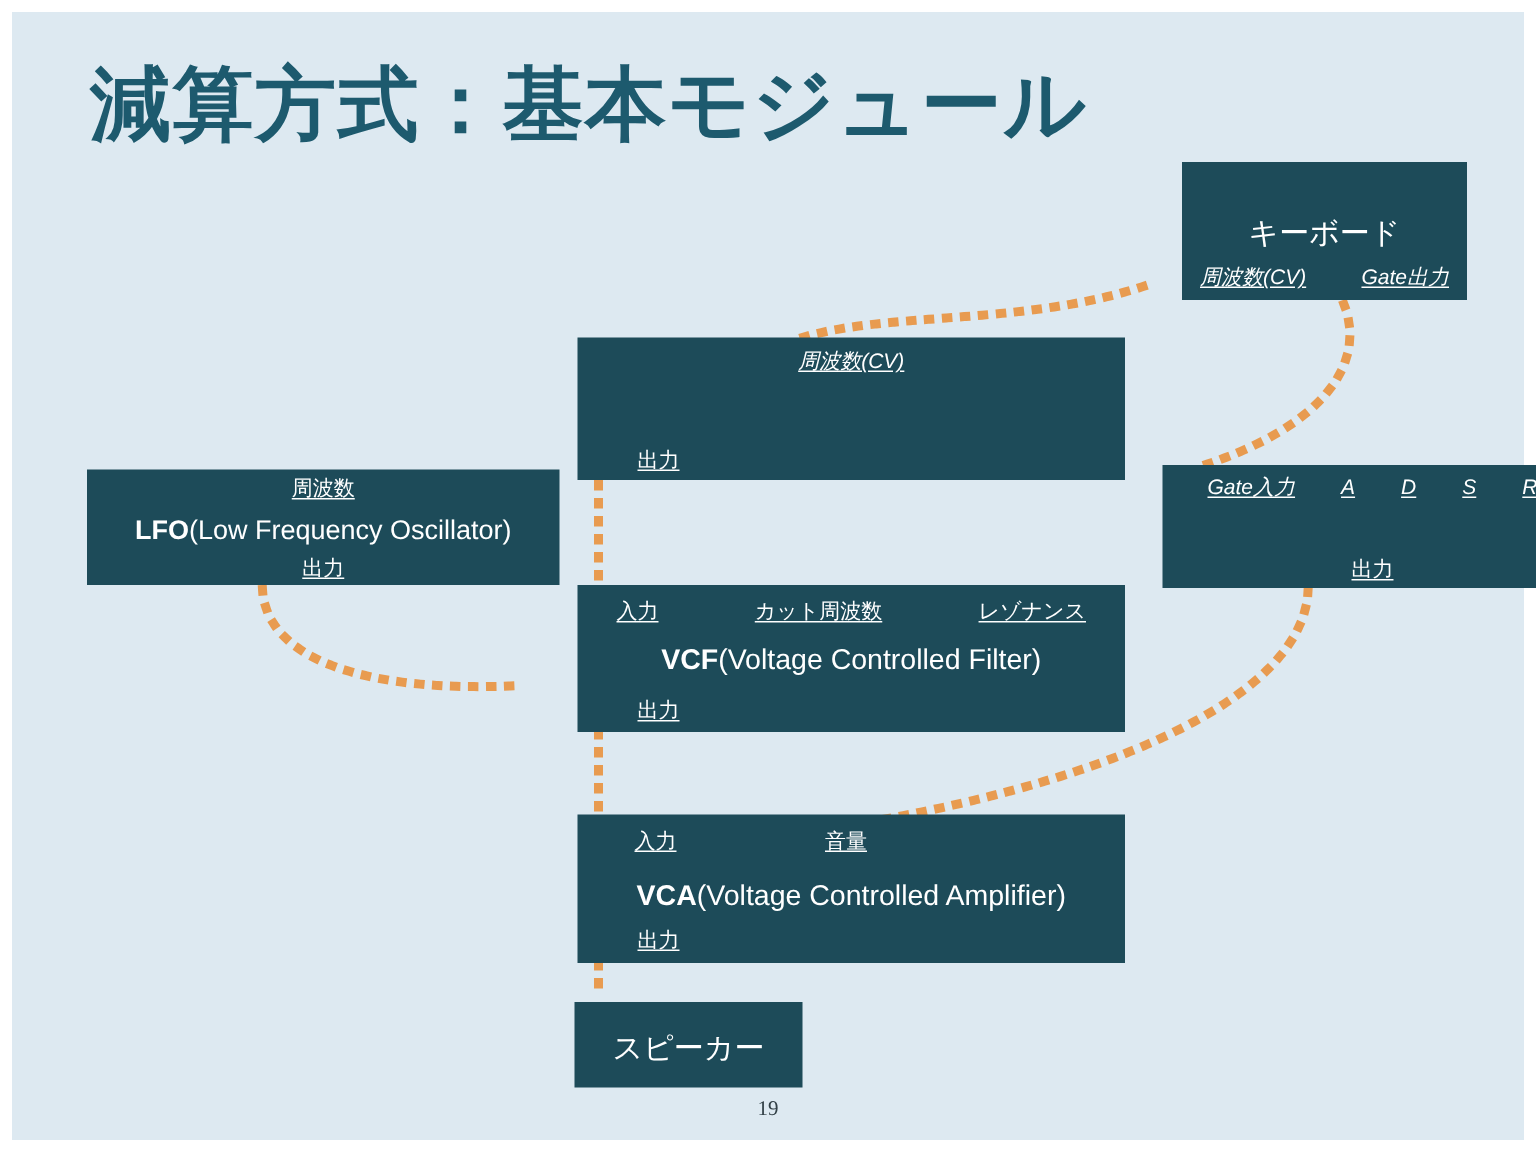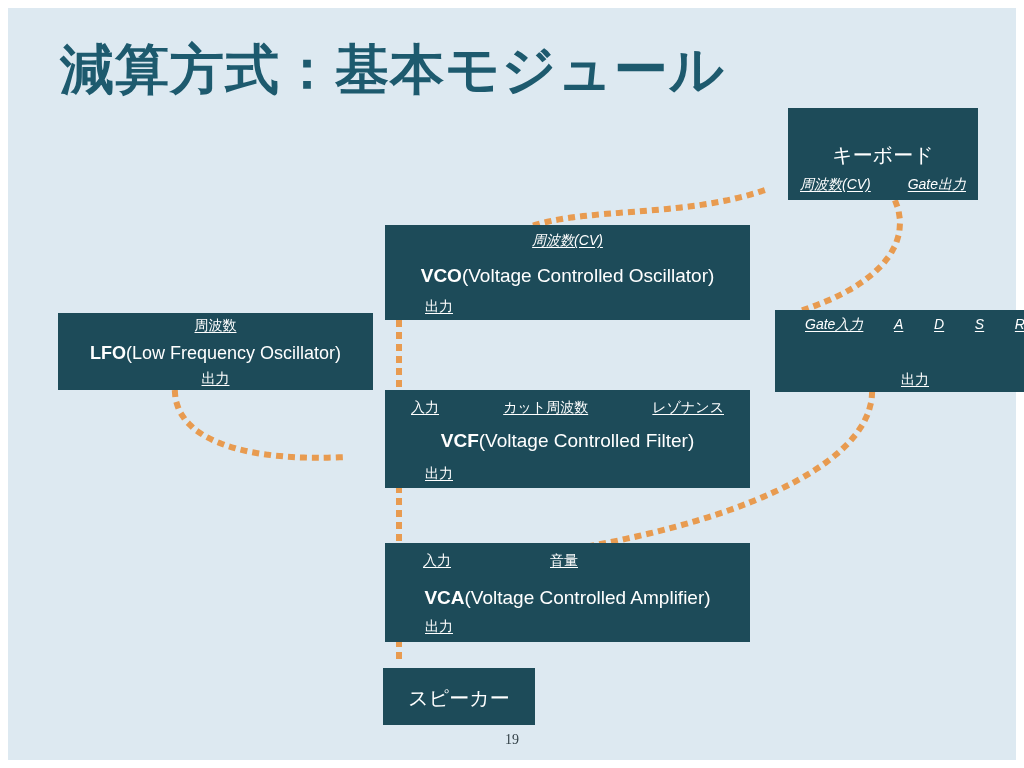--- a/index.html
+++ b/index.html
@@ -164,21 +164,20 @@
   <div class="box" id="box-keyboard">
     <div class="box-title">キーボード</div>
     <div class="ports">
       <span class="port it">周波数(CV)</span>
       <span class="port it">Gate出力</span>
     </div>
   </div>
 
   <div class="box" id="box-vco">
     <div class="port port-top it">周波数(CV)</div>
-    <div class="module-name"><b>VCO</b><span>(Voltage Controlled Oscillator)</span></div>
     <div class="port port-out">出力</div>
   </div>
 
   <div class="box" id="box-lfo">
     <div class="port port-top">周波数</div>
     <div class="module-name"><b>LFO</b><span>(Low Frequency Oscillator)</span></div>
     <div class="port port-out">出力</div>
   </div>
 
   <div class="box" id="box-eg">

